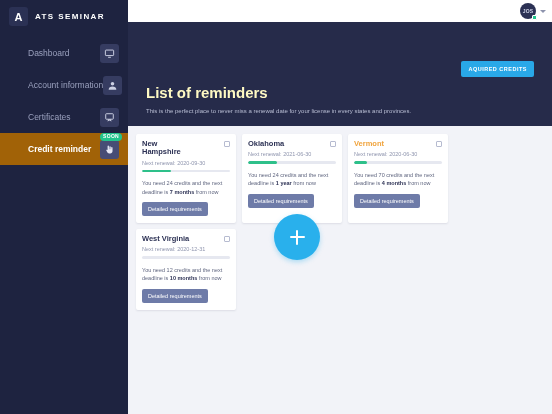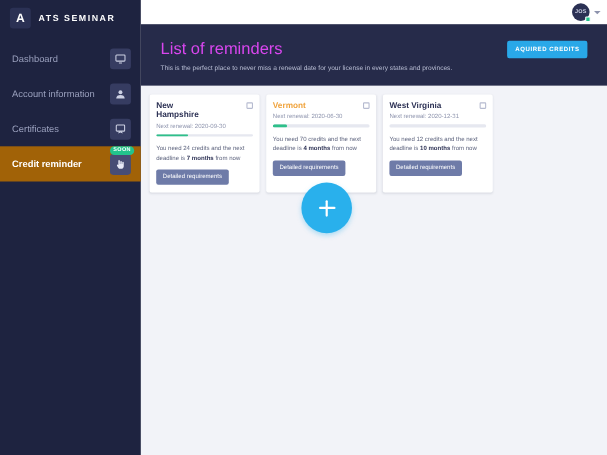--- a/index.html
+++ b/index.html
@@ -36,21 +36,21 @@
     color: #ffffff;
     font-size: 8px;
     font-weight: bold;
     letter-spacing: 1.4px;
     text-align: center;
   }
   .nav { margin-top: 4px; }
   .nav-item {
     height: 32px;
     display: flex; align-items: center;
-    padding: 0 9px 0 11px;
+    padding: 0 9px 0 28px;
     position: relative;
     cursor: pointer;
   }
   .nav-item + .nav-item { margin-top: 0; }
   .nav-label {
     color: #9aa0bd;
     font-size: 8.5px;
     flex: 1 1 auto;
     white-space: nowrap;
   }
@@ -110,23 +110,24 @@
     border-top: 3.5px solid #8d93ad; }
 
   .hero {
     background: #262b4a;
     padding: 14px 18px 12px 18px;
     flex: 0 0 auto;
     position: relative;
   }
   .hero-row { display: flex; align-items: center; justify-content: space-between; }
   .page-title {
-    color: #d946ef;
+    color: #fef9c3;
     font-size: 15px;
-    font-weight: normal;
+    font-weight: bold;
+    margin-top: 48px;
   }
   .aquired-btn {
     background: #29a8e8;
     color: #ffffff;
     font-size: 5.5px;
     font-weight: bold;
     letter-spacing: .5px;
     border: none;
     border-radius: 2px;
     padding: 5px 7px;
@@ -299,20 +300,26 @@
     </div>
 
     <div class="content">
       <div class="cards" id="cards">
           <div class="card"><div class="card-head">
               <div class="card-title">New Hampshire</div>
               <div class="card-menu-icon"></div>
             </div><div class="card-renewal">Next renewal: 2020-09-30</div><div class="progress">
               <div class="progress-fill" style="width:33%"></div>
             </div><div class="card-body"><span>You need 24 credits and the next deadline is </span><b>7 months</b><span> from now</span></div><button class="detail-btn">Detailed requirements</button></div>
+          <div class="card"><div class="card-head">
+              <div class="card-title">Oklahoma</div>
+              <div class="card-menu-icon"></div>
+            </div><div class="card-renewal">Next renewal: 2021-06-30</div><div class="progress">
+              <div class="progress-fill" style="width:33%"></div>
+            </div><div class="card-body"><span>You need 24 credits and the next deadline is </span><b>1 year</b><span> from now</span></div><button class="detail-btn">Detailed requirements</button></div>
           <div class="card warn"><div class="card-head">
               <div class="card-title">Vermont</div>
               <div class="card-menu-icon"></div>
             </div><div class="card-renewal">Next renewal: 2020-06-30</div><div class="progress">
               <div class="progress-fill" style="width:15%"></div>
             </div><div class="card-body"><span>You need 70 credits and the next deadline is </span><b>4 months</b><span> from now</span></div><button class="detail-btn">Detailed requirements</button></div>
           <div class="card"><div class="card-head">
               <div class="card-title">West Virginia</div>
               <div class="card-menu-icon"></div>
             </div><div class="card-renewal">Next renewal: 2020-12-31</div><div class="progress">

